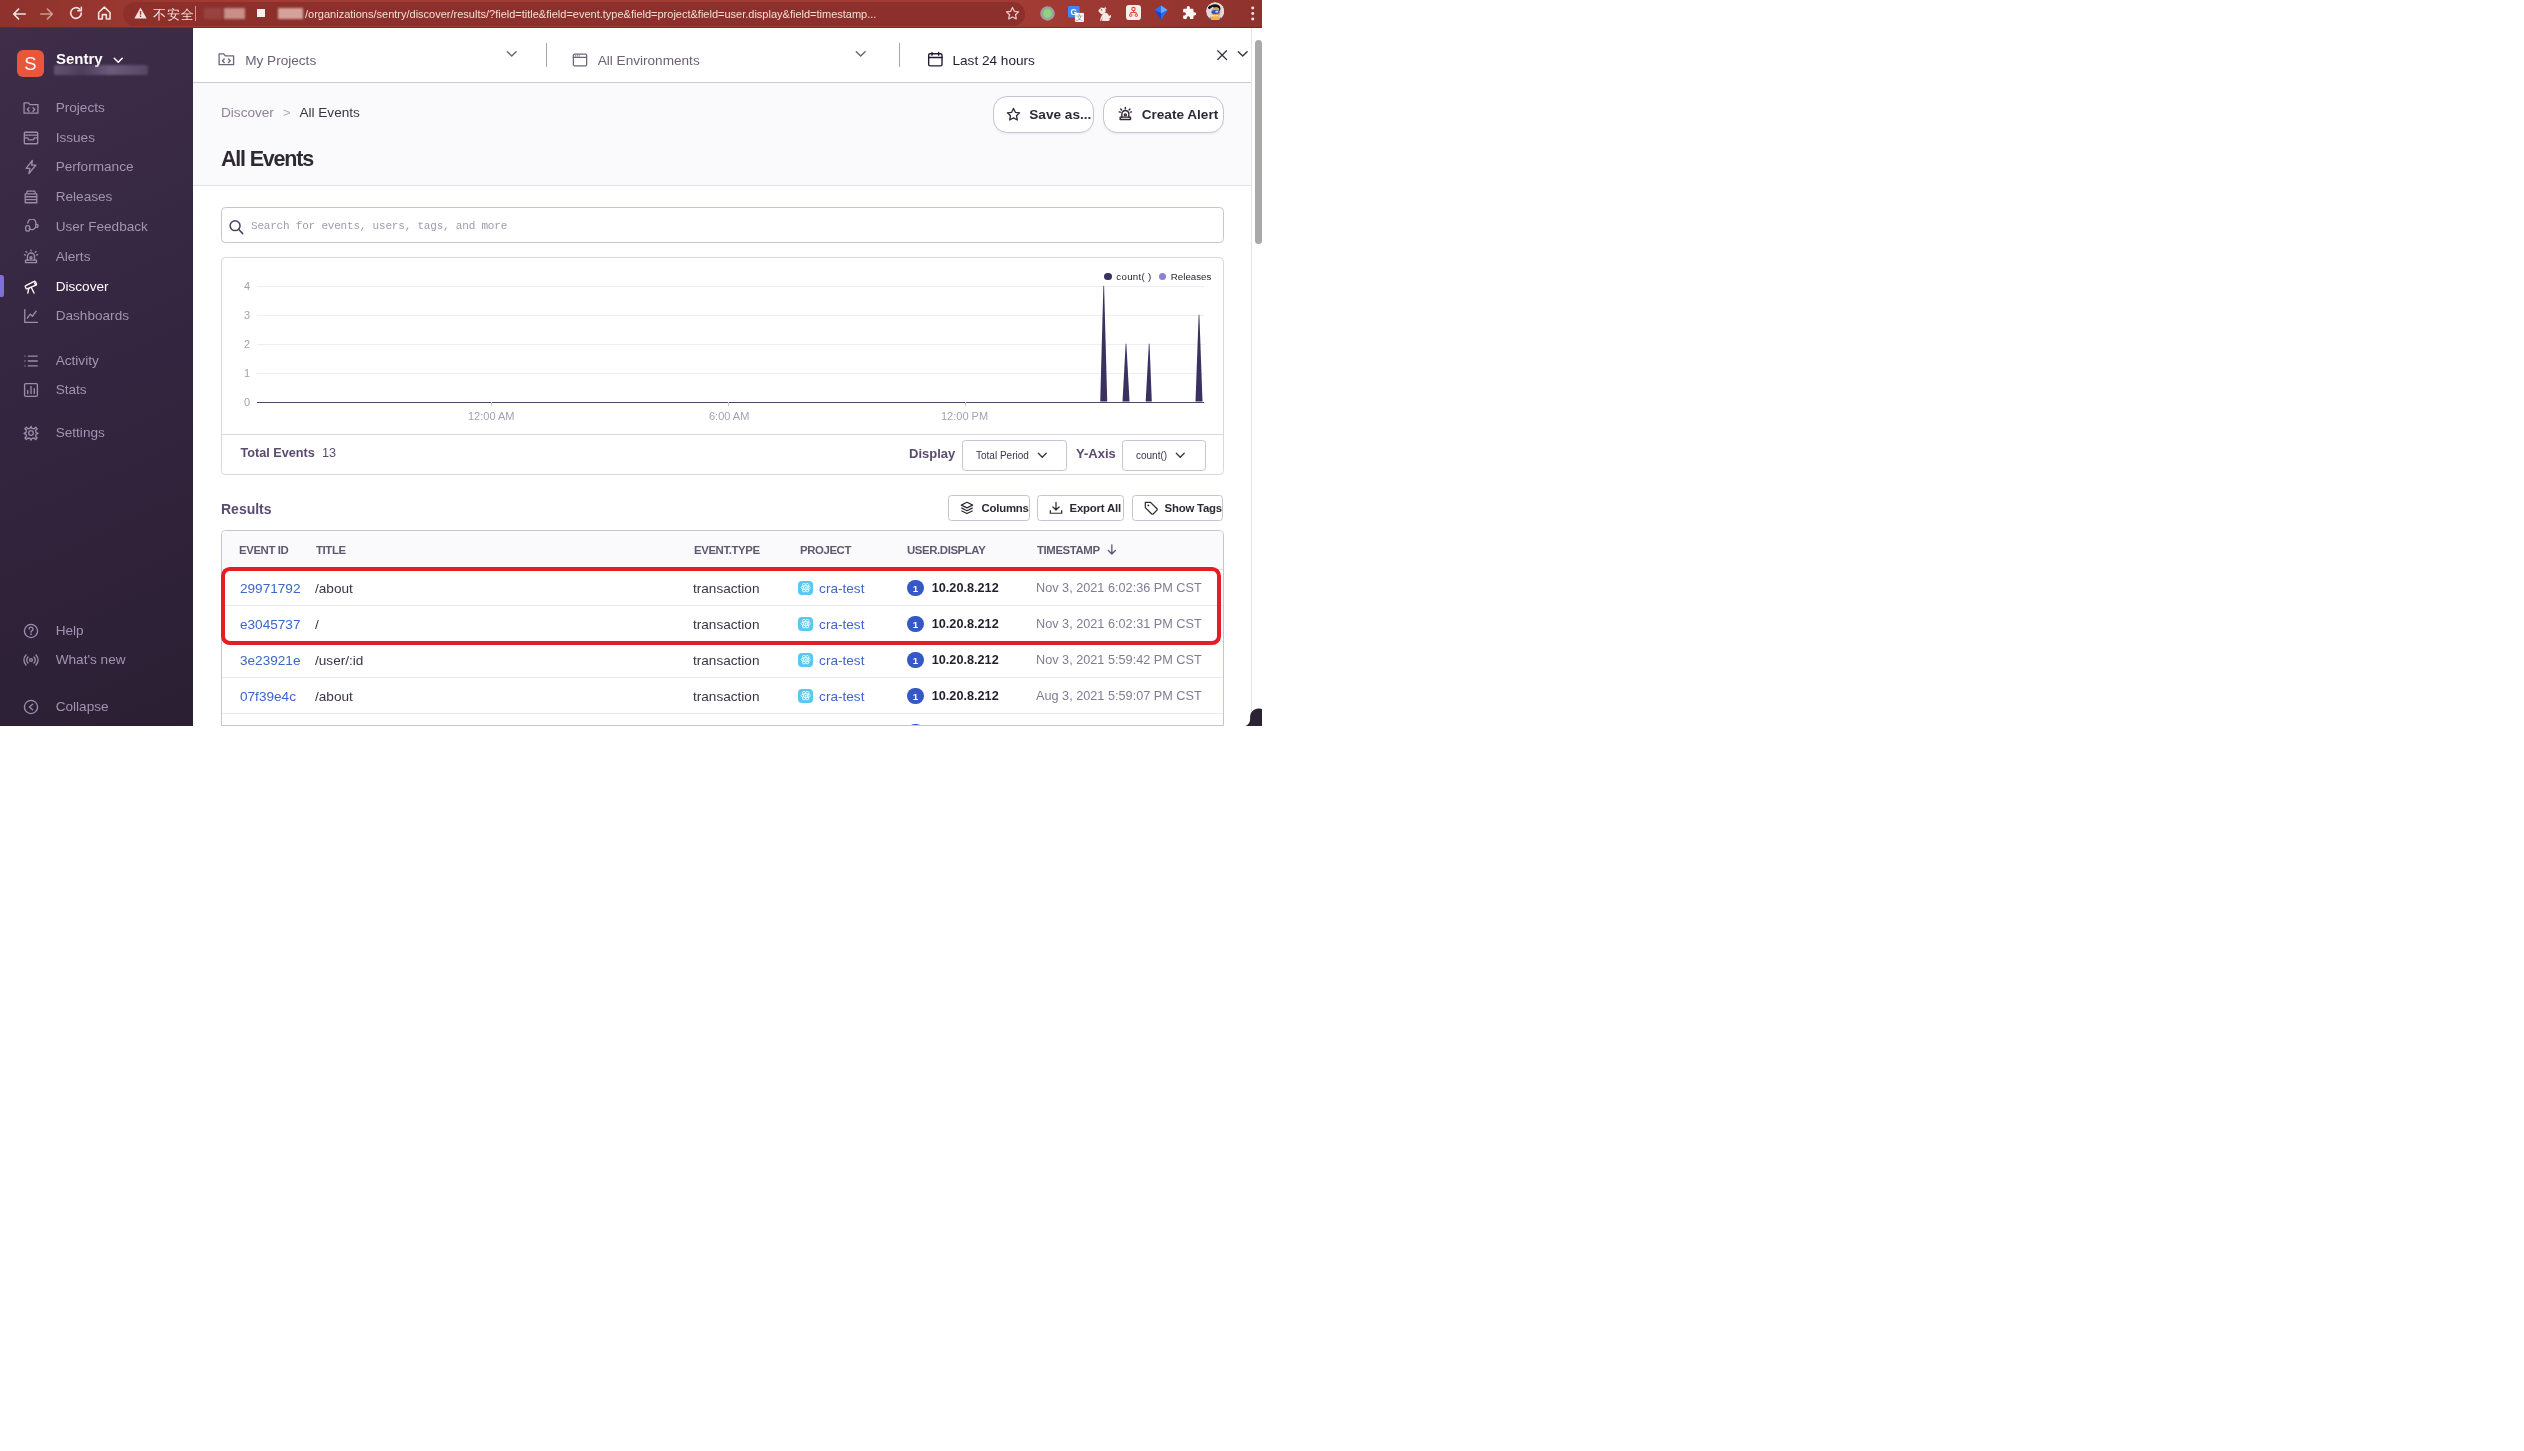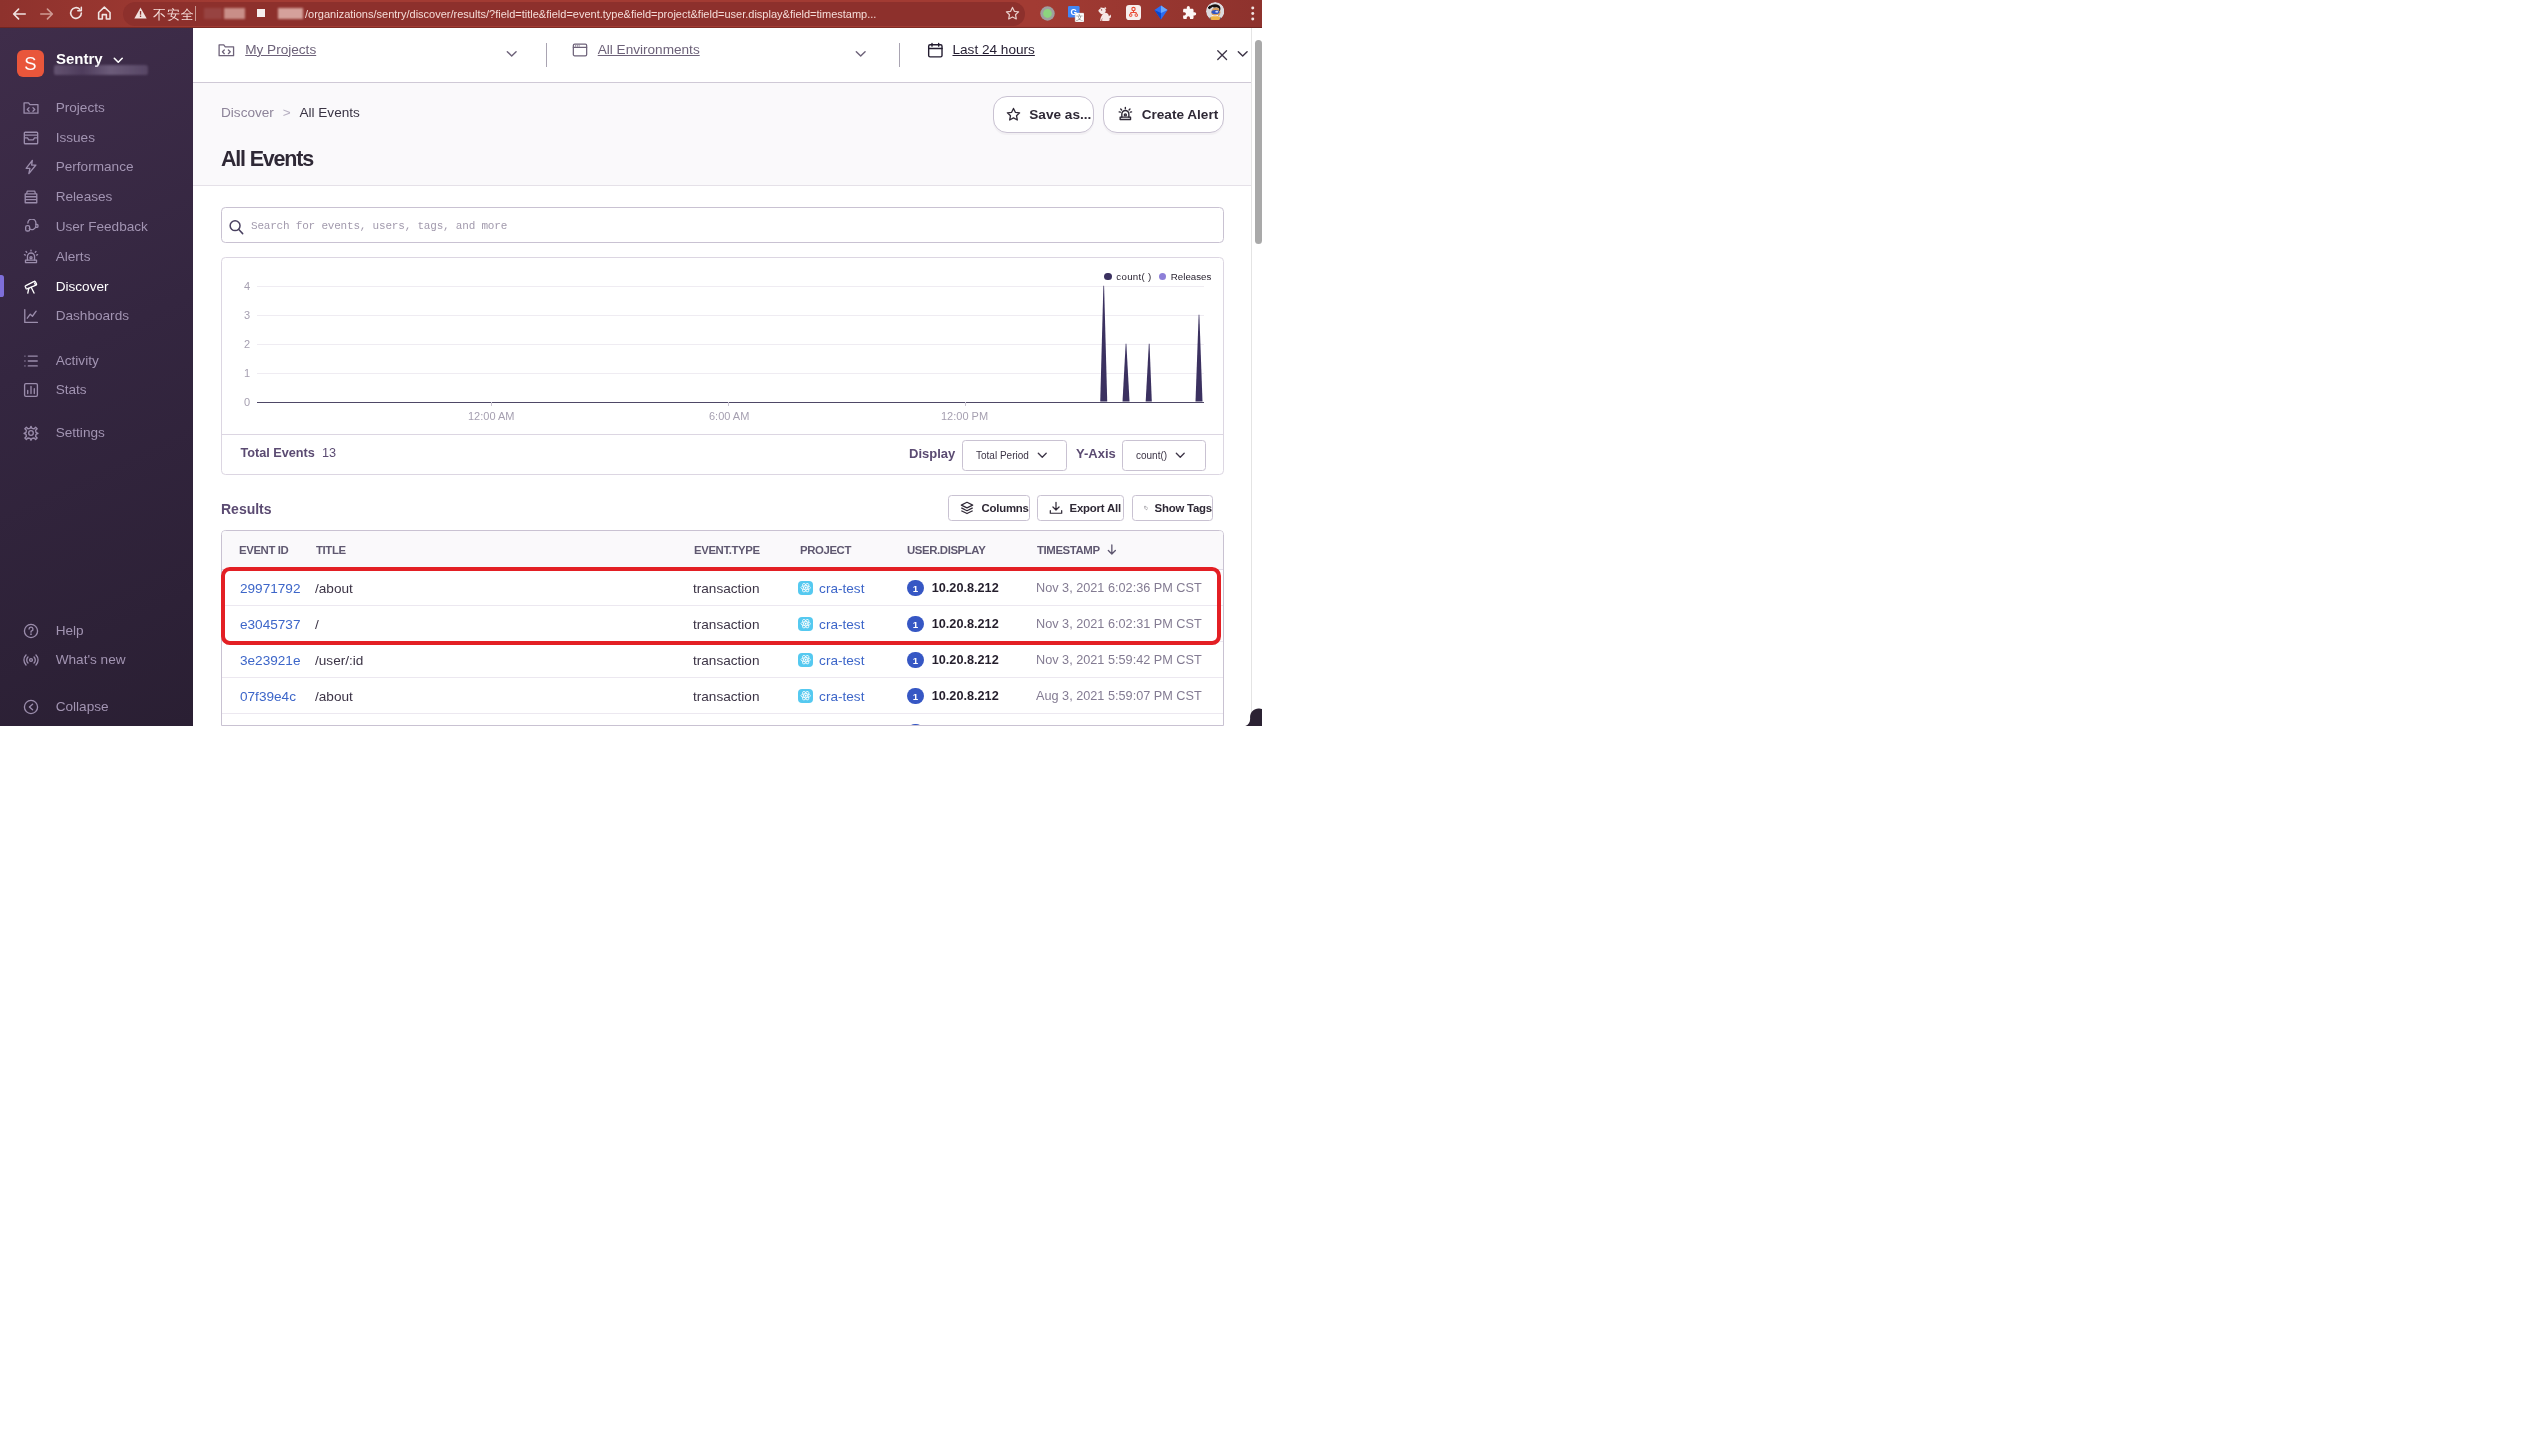--- a/index.html
+++ b/index.html
@@ -26,21 +26,21 @@
     background:linear-gradient(90deg,rgba(165,148,180,.38),rgba(120,100,140,.30) 30%,rgba(175,160,192,.42) 60%,rgba(140,122,158,.34)); filter:blur(1.3px); }
   .nitem { position:absolute; left:23px; height:21px; color:#a294b2; font-size:13.6px; display:flex; align-items:center; }
   .nitem .nic { width:16px; height:16px; margin-right:16.7px; flex:none; }
   .nitem.active { color:#fff; }
   .abar { position:absolute; left:0px; width:3.5px; height:22px; background:#7e6fd9; border-radius:0 2.6px 2.6px 0; }
 
   
   .main { position:absolute; left:193px; top:28px; width:1070px; height:698px; background:#fff; }
   
   .hrow { position:absolute; left:0; top:0; width:1058px; height:55px; background:#fff; border-bottom:0.9px solid #cfc9d6; }
-  .hitem { position:absolute; top:0; height:53px; display:flex; align-items:flex-start; color:#6d6279; font-size:13.6px; white-space:nowrap;text-decoration:underline; }
+  .hitem { position:absolute; top:0; height:53px; display:flex; align-items:flex-end; color:#6d6279; font-size:13.6px; white-space:nowrap; }
   .hsep { position:absolute; top:15.4px; height:23.5px; width:0.9px; background:#a9a4b2; }
   
   .bsec { position:absolute; left:0; top:55px; width:1058px; height:103px; background:#faf9fb; border-bottom:0.9px solid #e5e1e8; }
   .crumb { position:absolute; left:28px; top:77px; font-size:13.6px; color:#8d8499; }
   .crumb .dlink { color:#8d8499; }
   .crumb .sep { color:#b5aec0; margin:0 8.8px; }
   .crumb .cur { color:#3a3444; }
   .title { position:absolute; left:28px; top:119px; font-size:21.5px; font-weight:700; color:#2f2936; letter-spacing:-1.2px; }
   .hbtn { position:absolute; top:68px; height:37px; background:#fff; border:0.9px solid #c9c2d2; border-radius:14px;
     display:flex; align-items:center; font-weight:700; font-size:13.6px; color:#2f2936; box-shadow:0 1.8px 0.9px rgba(40,30,60,.04); white-space:nowrap; }
@@ -407,21 +407,21 @@
       </svg>
     Columns
   </div>
   <div class="rbtn" style="left:844px;width:87px;">
     <svg width="14" height="14" viewBox="0 0 16 16" fill="none" stroke="#2f2936" stroke-width="1.4" stroke-linecap="round" stroke-linejoin="round" style="margin:0 7px 0 10.5px">
         <path d="M8 1.5 V10 M4.5 6.8 L8 10.3 L11.5 6.8"></path>
         <path d="M1.5 11 v3 h13 v-3"></path>
       </svg>
     Export All
   </div>
-  <div class="rbtn" style="left:939px;width:81px;">
+  <div class="rbtn" style="left:939px;width:91px;">
     <svg width="14" height="14" viewBox="0 0 16 16" fill="none" stroke="#2f2936" stroke-width="1.4" stroke-linejoin="round" style="margin:0 7px 0 10.5px">
         <path d="M1.5 1.5 h6 L14.8 8.8 a1.2 1.2 0 0 1 0 1.7 L10.5 14.8 a1.2 1.2 0 0 1 -1.7 0 L1.5 7.5 Z"></path>
         <circle cx="5" cy="5" r="1.1" fill="#2f2936" stroke="none"></circle>
       </svg>
     Show Tags
   </div>
 
   <div class="table">
     <div class="thead"></div>
     <div class="th" style="left:17px">EVENT ID</div>

